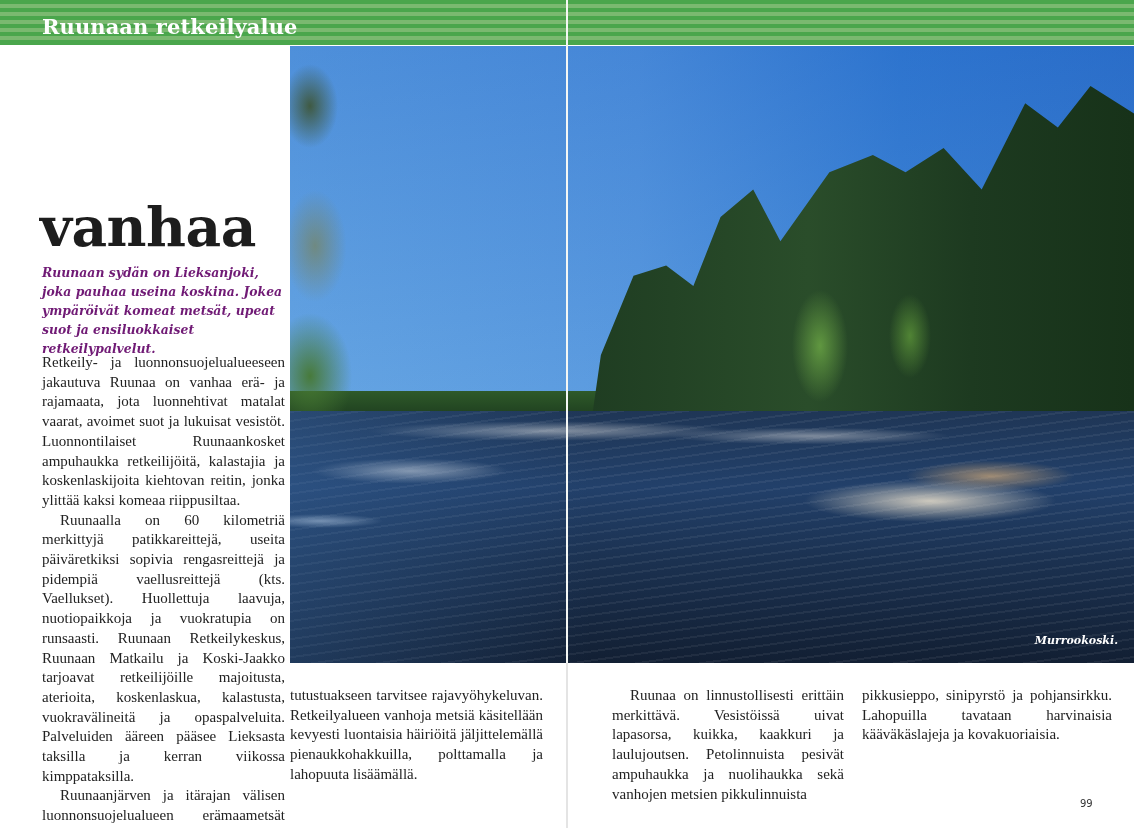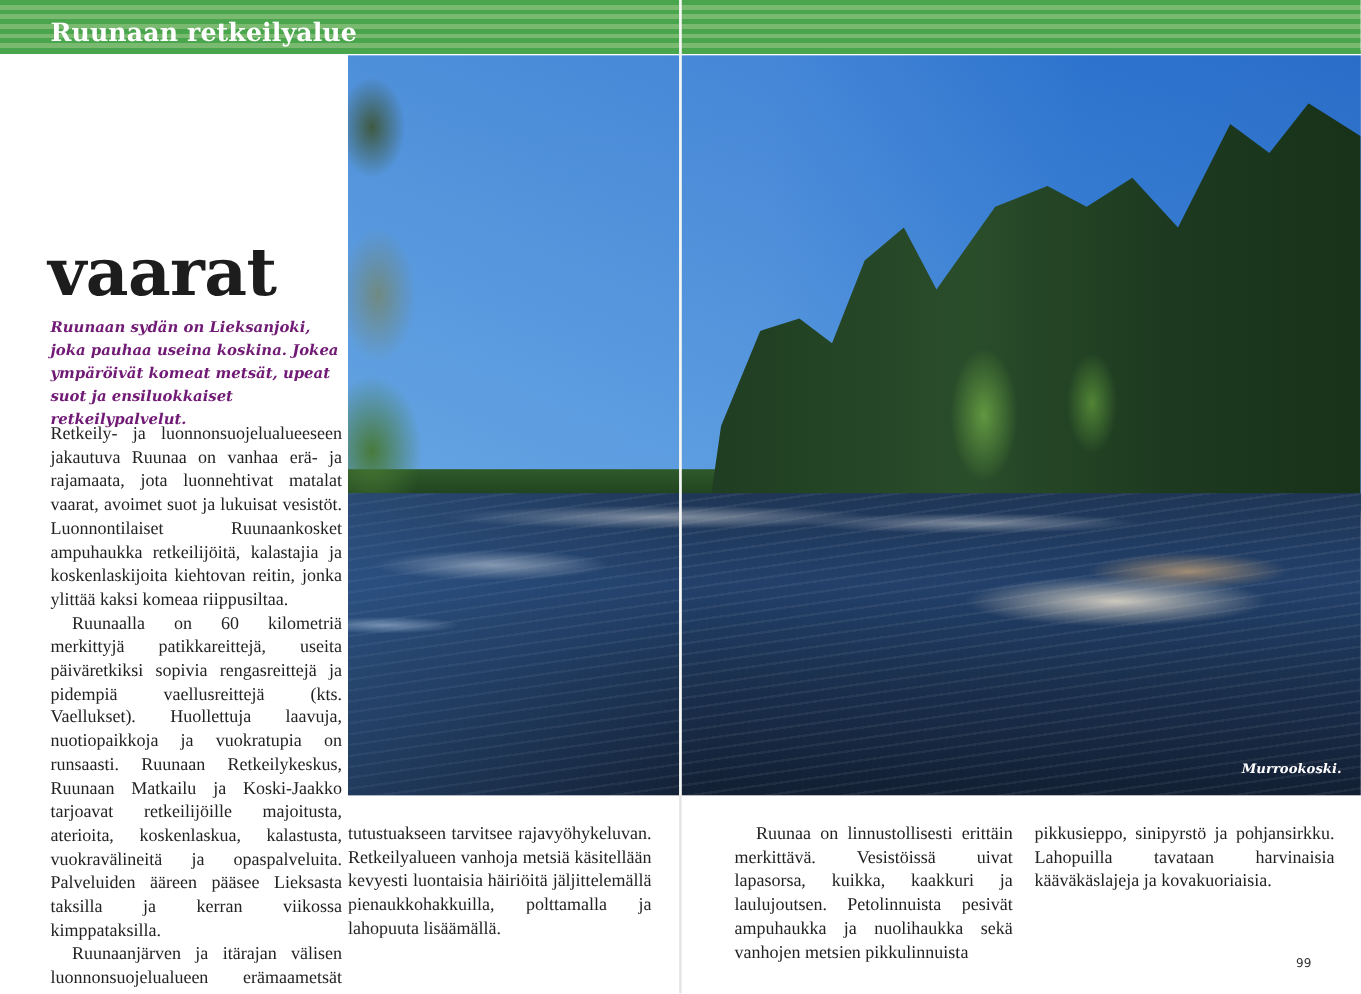--- a/index.html
+++ b/index.html
@@ -69,21 +69,21 @@
   <div class="left-trees"></div>
   <div class="water"></div>
   <div class="photo-caption">Murrookoski.</div>
 </div>
 
 <div class="gutter"></div>
 <div class="gutter-top"></div>
 
 <h1 class="page-title" style="margin:0;">
   <br>
-  <span>vaarat</span>
+  <span>vanhaa</span>
 </h1>
 
 <div class="lead">Ruunaan sydän on Lieksanjoki, joka pauhaa useina koskina. Jokea ympäröivät komeat metsät, upeat suot ja ensiluokkaiset retkeilypalvelut.</div>
 
 <div class="body-col col1">
   <p>Retkeily- ja luonnonsuojelualueeseen jakautuva Ruunaa on vanhaa erä- ja rajamaata, jota luonnehtivat matalat vaarat, avoimet suot ja lukuisat vesistöt. Luonnontilaiset Ruunaankosket ampuhaukka retkeilijöitä, kalastajia ja koskenlaskijoita kiehtovan reitin, jonka ylittää kaksi komeaa riippusiltaa.</p>
   <p class="indent">Ruunaalla on 60 kilometriä merkittyjä patikkareittejä, useita päiväretkiksi sopivia rengasreittejä ja pidempiä vaellusreittejä (kts. Vaellukset). Huollettuja laavuja, nuotiopaikkoja ja vuokratupia on runsaasti. Ruunaan Retkeilykeskus, Ruunaan Matkailu ja Koski-Jaakko tarjoavat retkeilijöille majoitusta, aterioita, koskenlaskua, kalastusta, vuokravälineitä ja opaspalveluita. Palveluiden ääreen pääsee Lieksasta taksilla ja kerran viikossa kimppataksilla.</p>
   <p class="indent">Ruunaanjärven ja itärajan välisen luonnonsuojelualueen erämaametsät ovat Itä-Suomen luonnontilaisimpia. Niihin</p>
 </div>
 

